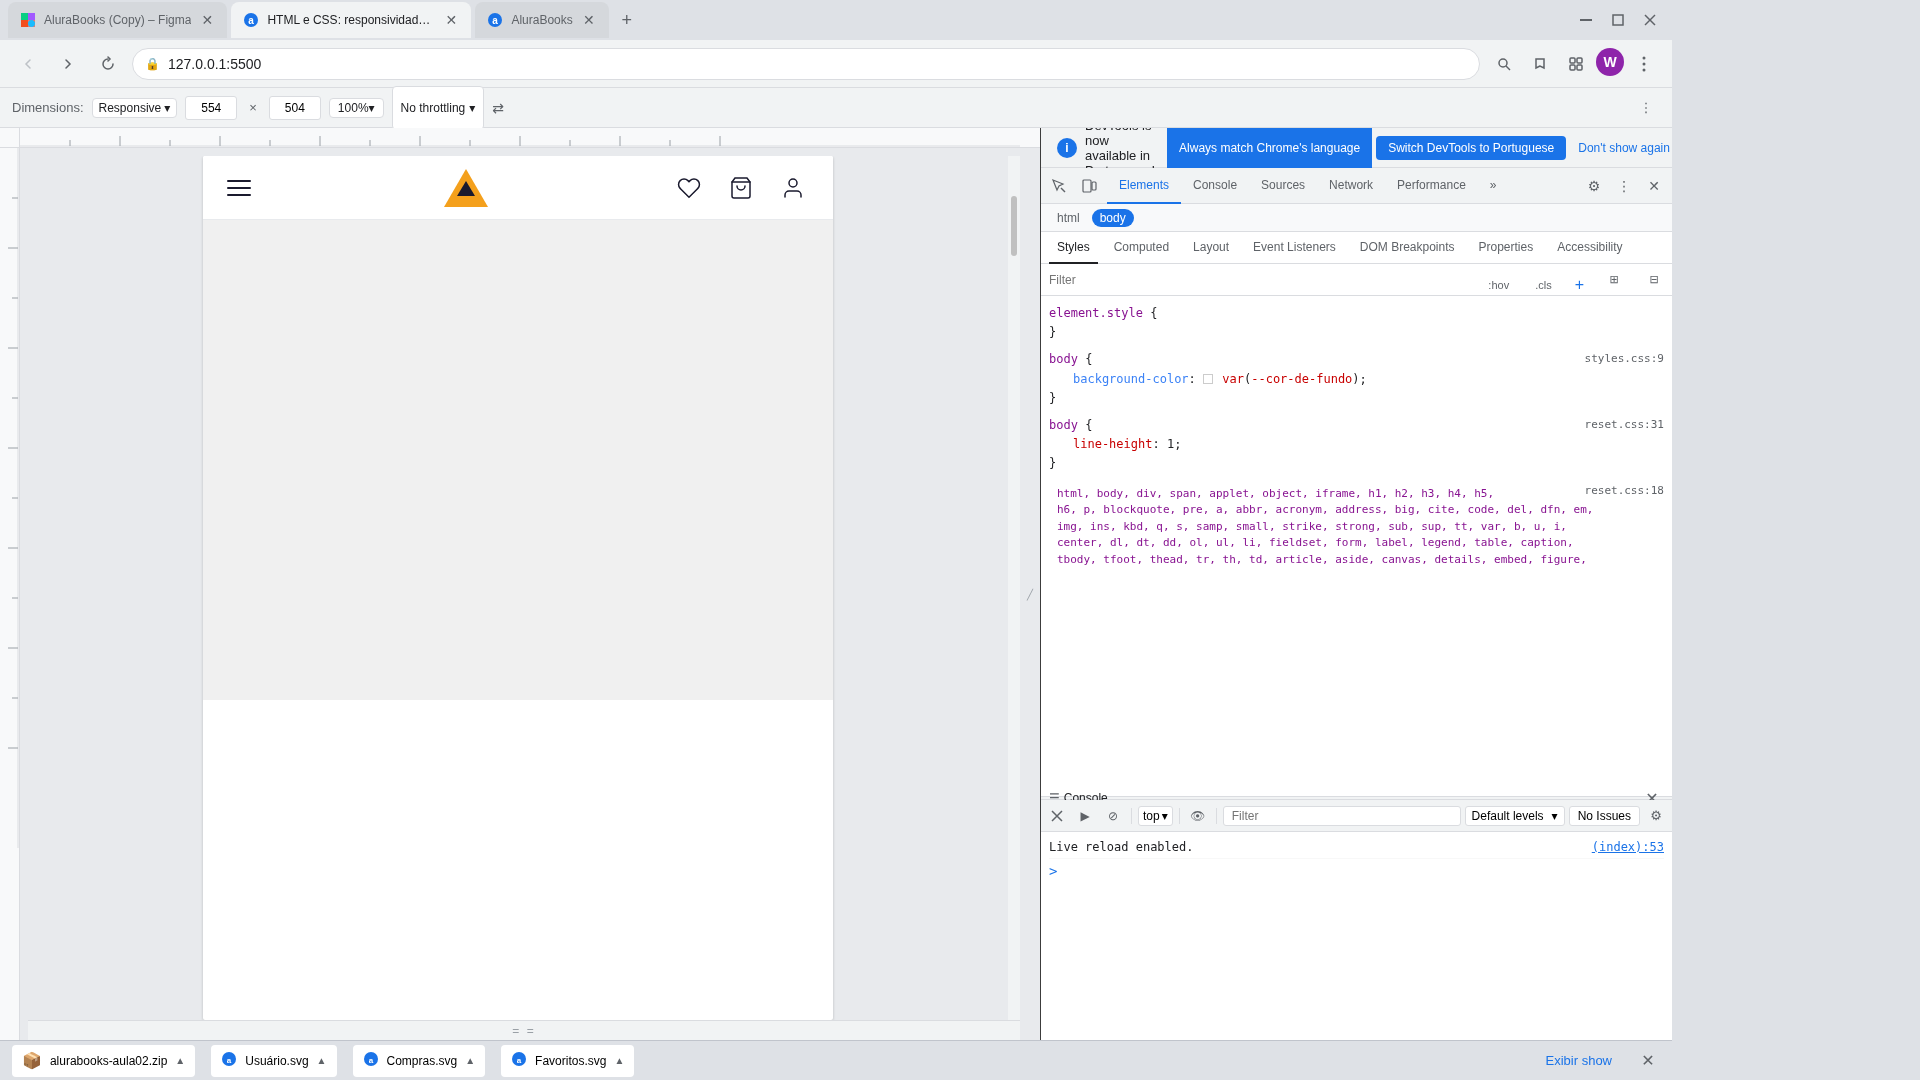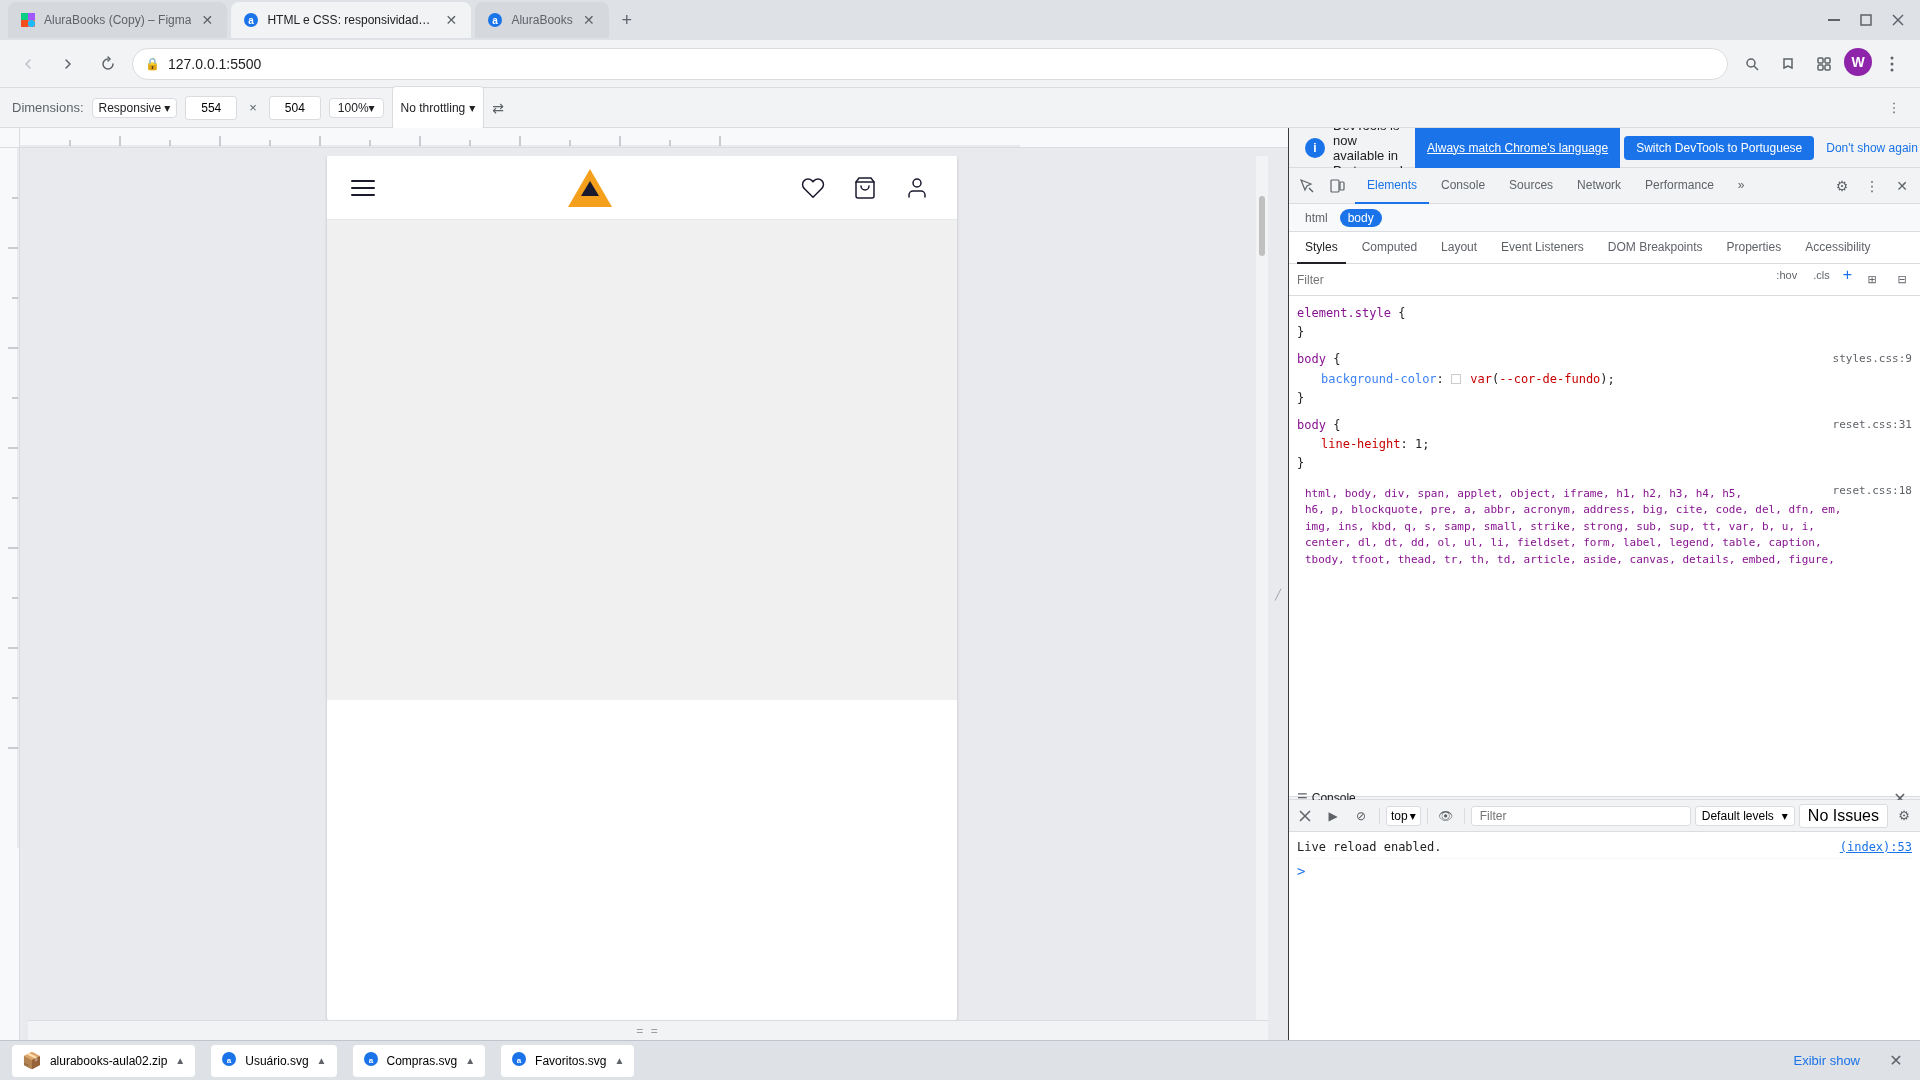--- a/index.html
+++ b/index.html
@@ -1,19 +1,19 @@
 <!DOCTYPE html>
 <html><head>
   <meta charset="utf-8">
   <style>
     * { margin: 0; padding: 0; box-sizing: border-box; }
     body { font-family: 'Segoe UI', Arial, sans-serif; font-size: 13px; background: #dee1e6; width: 1920px; height: 1080px; overflow: hidden; }
 
     
-    .browser-window { width: 1920px; height: 1080px; display: flex; flex-direction: column; background: #f1f3f4; border-radius: 11px; }
+    .browser-window { width: 1672px; height: 1080px; display: flex; flex-direction: column; background: #f1f3f4; border-radius: 11px; }
 
     
     .title-bar { height: 40px; background: #dee1e6; display: flex; align-items: center; padding: 0 8px; gap: 4px; }
     .tab { height: 36px; display: flex; align-items: center; padding: 0 12px; gap: 8px; border-radius: 8px 8px 0 0; font-size: 13px; cursor: pointer; max-width: 240px; min-width: 100px; }
     .tab.active { background: #f1f3f4; color: #202124; }
     .tab.inactive { background: #d5d8dc; color: #5f6368; }
     .tab-favicon { width: 16px; height: 16px; flex-shrink: 0; }
     .tab-title { flex: 1; overflow: hidden; text-overflow: ellipsis; white-space: nowrap; font-size: 12px; }
     .tab-close { width: 16px; height: 16px; display: flex; align-items: center; justify-content: center; border-radius: 50%; color: #5f6368; font-size: 14px; cursor: pointer; }
     .new-tab-btn { width: 28px; height: 28px; display: flex; align-items: center; justify-content: center; border-radius: 50%; cursor: pointer; color: #5f6368; font-size: 18px; }
@@ -65,21 +65,21 @@
     .resize-handle-corner { width: 20px; display: flex; align-items: center; justify-content: center; color: #9aa0a6; font-size: 10px; }
 
     
     .devtools-panel { width: 632px; background: #1e1e1e; display: flex; flex-direction: column; border-left: 1px solid #3c3c3c; }
     .devtools-panel-light { background: white; }
 
     .devtools-header { height: 40px; background: #f1f3f4; display: flex; align-items: center; padding: 0 8px; gap: 4px; border-bottom: 1px solid #dadce0; }
     .devtools-notification { flex: 1; display: flex; align-items: center; gap: 8px; padding: 0 8px; }
     .info-icon { width: 20px; height: 20px; background: #1a73e8; border-radius: 50%; display: flex; align-items: center; justify-content: center; color: white; font-size: 12px; font-weight: bold; flex-shrink: 0; }
     .notification-text { font-size: 13px; color: #202124; flex: 1; }
-    .match-lang-btn { background: #1a73e8; color: white; border: none; border-radius: 4px; padding: 21px 12px; font-size: 12px; cursor: pointer; white-space: nowrap; text-decoration: underline; }
+    .match-lang-btn { background: #1a73e8; color: white; border: none; border-radius: 4px; padding: 21px 12px; font-size: 12px; cursor: pointer; white-space: nowrap; }
     .switch-btn { background: #1a73e8; color: white; border: none; border-radius: 4px; padding: 5px 12px; font-size: 12px; cursor: pointer; white-space: nowrap; }
     .dont-show-btn { background: none; border: none; color: #1a73e8; font-size: 12px; cursor: pointer; padding: 5px 8px; white-space: nowrap; }
 
     
     .devtools-tabs-row { height: 36px; background: #f1f3f4; display: flex; align-items: center; border-bottom: 1px solid #dadce0; }
     .devtools-left-icons { display: flex; align-items: center; padding: 0 4px; gap: 2px; }
     .dt-icon-btn { width: 28px; height: 28px; display: flex; align-items: center; justify-content: center; border-radius: 4px; cursor: pointer; color: #5f6368; font-size: 14px; }
     .devtools-tabs { display: flex; align-items: center; flex: 1; overflow: hidden; }
     .dt-tab { height: 36px; padding: 0 12px; display: flex; align-items: center; font-size: 12px; cursor: pointer; color: #5f6368; white-space: nowrap; border-bottom: 2px solid transparent; }
     .dt-tab.active { color: #1a73e8; border-bottom: 2px solid #1a73e8; }
@@ -91,21 +91,21 @@
     .html-pill.active { background: #1a73e8; color: white; }
 
     
     .styles-tabs-row { height: 32px; background: white; display: flex; align-items: center; border-bottom: 1px solid #dadce0; padding: 0 8px; gap: 8px; }
     .styles-tab { font-size: 12px; cursor: pointer; color: #5f6368; padding: 4px 8px; border-bottom: 2px solid transparent; height: 32px; display: flex; align-items: center; }
     .styles-tab.active { color: #202124; border-bottom: 2px solid #202124; }
 
     
     .filter-row { height: 32px; background: white; display: flex; align-items: center; border-bottom: 1px solid #dadce0; }
     .filter-input { flex: 1; border: none; outline: none; padding: 0 8px; font-size: 12px; color: #202124; background: transparent; }
-    .filter-actions { display: flex; align-items: flex-start; padding: 0 4px; gap: 2px; }
+    .filter-actions { display: flex; align-items: flex-end; padding: 0 4px; gap: 12px; }
     .filter-action-btn { padding: 2px 6px; font-size: 11px; cursor: pointer; color: #5f6368; border-radius: 3px; border: 1px solid transparent; }
     .filter-plus { color: #1a73e8; cursor: pointer; font-size: 16px; padding: 0 4px; }
 
     
     .css-content { flex: 1; overflow-y: auto; background: white; font-family: 'Consolas', 'Monaco', monospace; font-size: 12px; padding: 4px 0; }
     .css-rule { padding: 4px 8px; line-height: 1.6; }
     .css-property { padding-left: 24px; }
     .css-file-ref { float: right; color: #5f6368; font-size: 11px; }
     .css-selector-multi { padding: 4px 8px; line-height: 1.5; color: #881391; font-size: 11px; word-break: break-all; }
     .color-swatch { display: inline-block; width: 10px; height: 10px; border: 1px solid #ccc; vertical-align: middle; margin-right: 2px; background: white; }
@@ -116,21 +116,21 @@
     .console-label { font-size: 12px; color: #202124; font-weight: 500; }
 
     
     .console-area { height: 240px; background: white; display: flex; flex-direction: column; }
     .console-toolbar { height: 32px; background: #f1f3f4; display: flex; align-items: center; padding: 0 4px; gap: 4px; border-bottom: 1px solid #dadce0; }
     .console-btn { width: 24px; height: 24px; display: flex; align-items: center; justify-content: center; border-radius: 4px; cursor: pointer; color: #5f6368; font-size: 12px; border: none; background: none; }
     .console-sep { width: 1px; height: 16px; background: #dadce0; margin: 0 2px; }
     .top-select { background: white; border: 1px solid #dadce0; border-radius: 3px; padding: 2px 4px; font-size: 12px; display: flex; align-items: center; gap: 2px; cursor: pointer; }
     .filter-input-console { flex: 1; border: 1px solid #dadce0; border-radius: 3px; padding: 2px 8px; font-size: 12px; }
     .default-levels { background: white; border: 1px solid #dadce0; border-radius: 3px; padding: 2px 6px; font-size: 12px; cursor: pointer; display: flex; align-items: center; gap: 8px; }
-    .no-issues-badge { background: white; border: 1px solid #dadce0; border-radius: 3px; padding: 2px 8px; font-size: 16px; cursor: pointer; }
+    .no-issues-badge { background: white; border: 1px solid #dadce0; border-radius: 3px; padding: 2px 8px; font-size: 12px; cursor: pointer; }
     .console-gear { width: 24px; height: 24px; display: flex; align-items: center; justify-content: center; cursor: pointer; color: #5f6368; }
     .console-close { width: 24px; height: 24px; display: flex; align-items: center; justify-content: center; cursor: pointer; color: #5f6368; font-size: 16px; }
 
     .console-content { flex: 1; overflow-y: auto; padding: 4px 8px; font-family: monospace; font-size: 12px; }
     .console-line { display: flex; align-items: center; justify-content: space-between; padding: 4px 0; border-bottom: 1px solid #f8f8f8; }
     .console-msg { color: #202124; }
     .console-src { color: #1a73e8; cursor: pointer; text-decoration: underline; }
     .console-prompt { color: #1a73e8; font-size: 14px; padding: 4px 0; }
 
     

